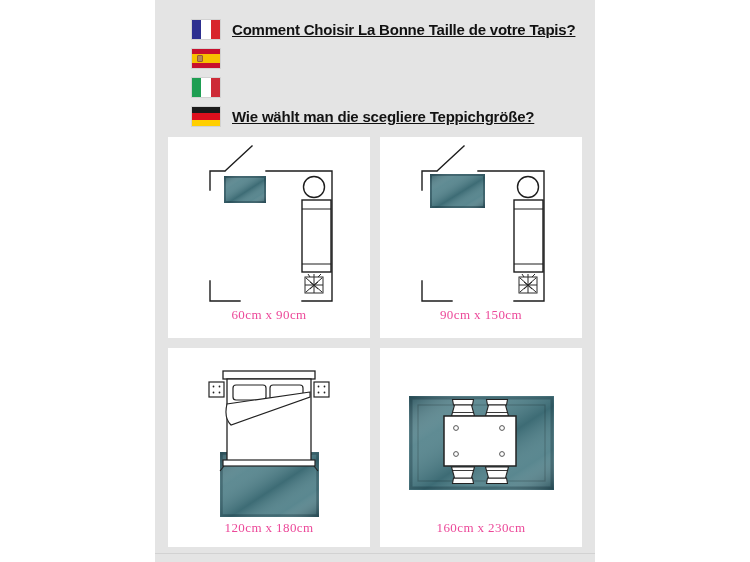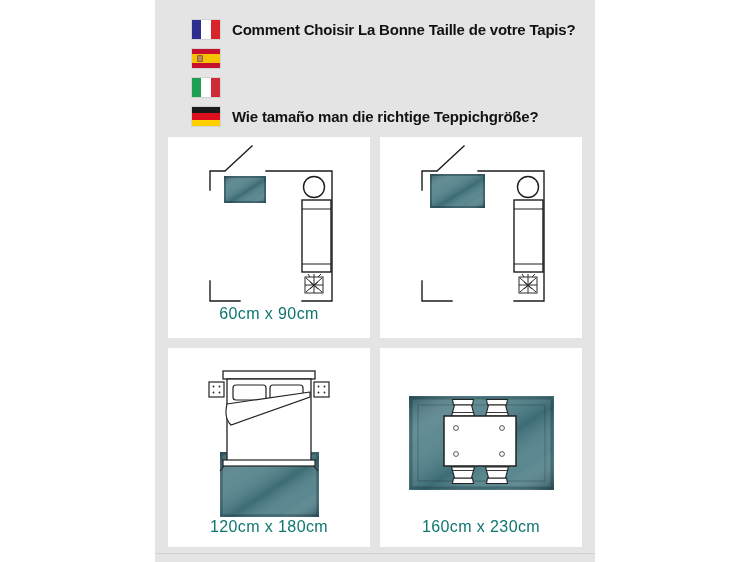--- a/index.html
+++ b/index.html
@@ -13,20 +13,21 @@
     background: #e4e4e4;
   }
 
   
   .header { position: absolute; top: 20px; left: 37px; right: 8px; }
   .lang-row { display: flex; align-items: center; height: 19px; margin-bottom: 10px; }
   .lang-text {
     font-size: 15px; font-weight: 700; color: #121212;
     letter-spacing: -0.2px; white-space: nowrap; line-height: 19px;
     margin-left: 12px;
+    text-decoration: underline;
   }
   .flag { width: 28px; height: 19px; flex: 0 0 28px; display: flex; position: relative;
           outline: 1px solid rgba(0,0,0,0.08); }
   .flag i { display: block; }
   
   .flag-vert { flex-direction: row; }
   .flag-vert i { flex: 1; height: 100%; }
   .fr-1 { background: #2d2f90; } .fr-2 { background: #ffffff; } .fr-3 { background: #d8252c; }
   .it-1 { background: #1e9e52; } .it-2 { background: #ffffff; } .it-3 { background: #cd2b37; }
   
@@ -45,22 +46,22 @@
     position: absolute; left: 13px; top: 137px;
     display: grid;
     grid-template-columns: 202px 202px;
     grid-template-rows: 201px 199px;
     gap: 10px;
   }
   .panel { position: relative; background: #ffffff; }
   .plan { position: absolute; inset: 0; width: 100%; height: 100%; }
   .panel-label {
     position: absolute; left: 0; right: 0; text-align: center;
-    font-family: Liberation Sans, sans-serif;
-    font-size: 16px; color: #0f766e; letter-spacing: 0.4px;
+    font-family: Liberation Serif, serif;
+    font-size: 13px; color: #ec4899; letter-spacing: 0.4px;
   }
   .panel--top .panel-label { bottom: 15px; }
   .panel--bottom .panel-label { bottom: 11px; }
 
   .bottom-line { position: absolute; left: 0; top: 553px; width: 100%; height: 1px;
                  background: #d2d2d2; }
 </style>
 </head>
 <body>
 
@@ -94,21 +95,21 @@
           <i class="it-3"></i>
         </span>
     </div>
 
     <div class="lang-row">
       <span class="flag flag-de">
           <i class="de-1"></i>
           <i class="de-2"></i>
           <i class="de-3"></i>
         </span>
-      <span class="lang-text">Wie tamaño man die richtige Teppichgröße?</span>
+      <span class="lang-text">Wie wählt man die scegliere Teppichgröße?</span>
     </div>
   </div>
 
   <div class="grid">
 
     <div class="panel panel--top">
       <svg class="plan" viewBox="0 0 202 201">
         <defs>
           <linearGradient id="rg1" x1="0" y1="0" x2="1" y2="1">
             <stop offset="0" stop-color="rgba(15,45,55,0.45)"></stop>
@@ -161,20 +162,21 @@
         <circle cx="148" cy="50" r="10.5" fill="#fff" stroke="#1d1d1d" stroke-width="1.4"></circle>
         <g fill="#fff" stroke="#1d1d1d" stroke-width="1.4">
           <rect x="134" y="63" width="29" height="72"></rect>
           <path d="M134,72 H163 M134,127 H163" stroke-width="1"></path>
         </g>
         <g transform="translate(138,137)" stroke="#2a2a2a" stroke-width="1" fill="none">
           <rect x="1" y="3" width="18" height="16"></rect>
           <path d="M1,11 H19 M10,3 V19 M2,4 L18,18 M18,4 L2,18 M6,3 L4,0 M10,3 L10,0 M14,3 L17,0 M6,8 L14,15 M14,8 L6,15"></path>
         </g>
       </svg>
+      <div class="panel-label">90cm x 150cm</div>
     </div>
 
     <div class="panel panel--bottom">
       <svg class="plan" viewBox="0 0 202 199">
         <defs>
           <linearGradient id="rg3" x1="0" y1="0" x2="1" y2="1">
             <stop offset="0" stop-color="rgba(15,45,55,0.45)"></stop>
               <stop offset="0.28" stop-color="rgba(255,255,255,0.10)"></stop>
             <stop offset="0.55" stop-color="rgba(20,60,70,0.28)"></stop>
               <stop offset="0.78" stop-color="rgba(255,255,255,0.07)"></stop>

